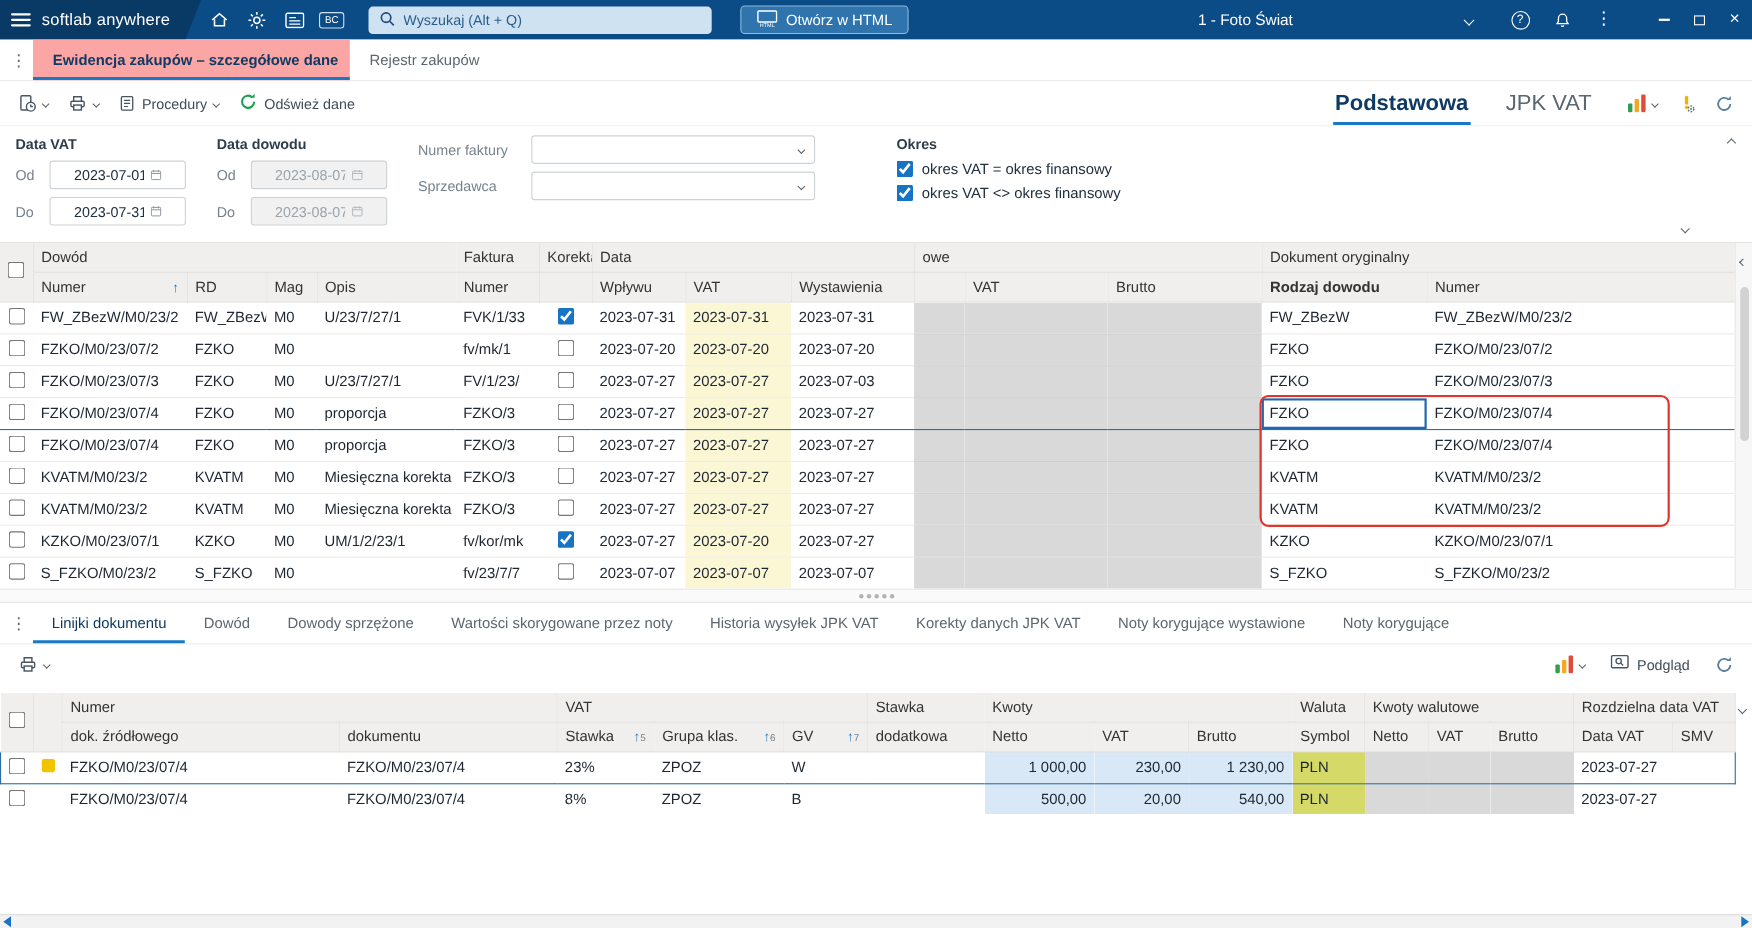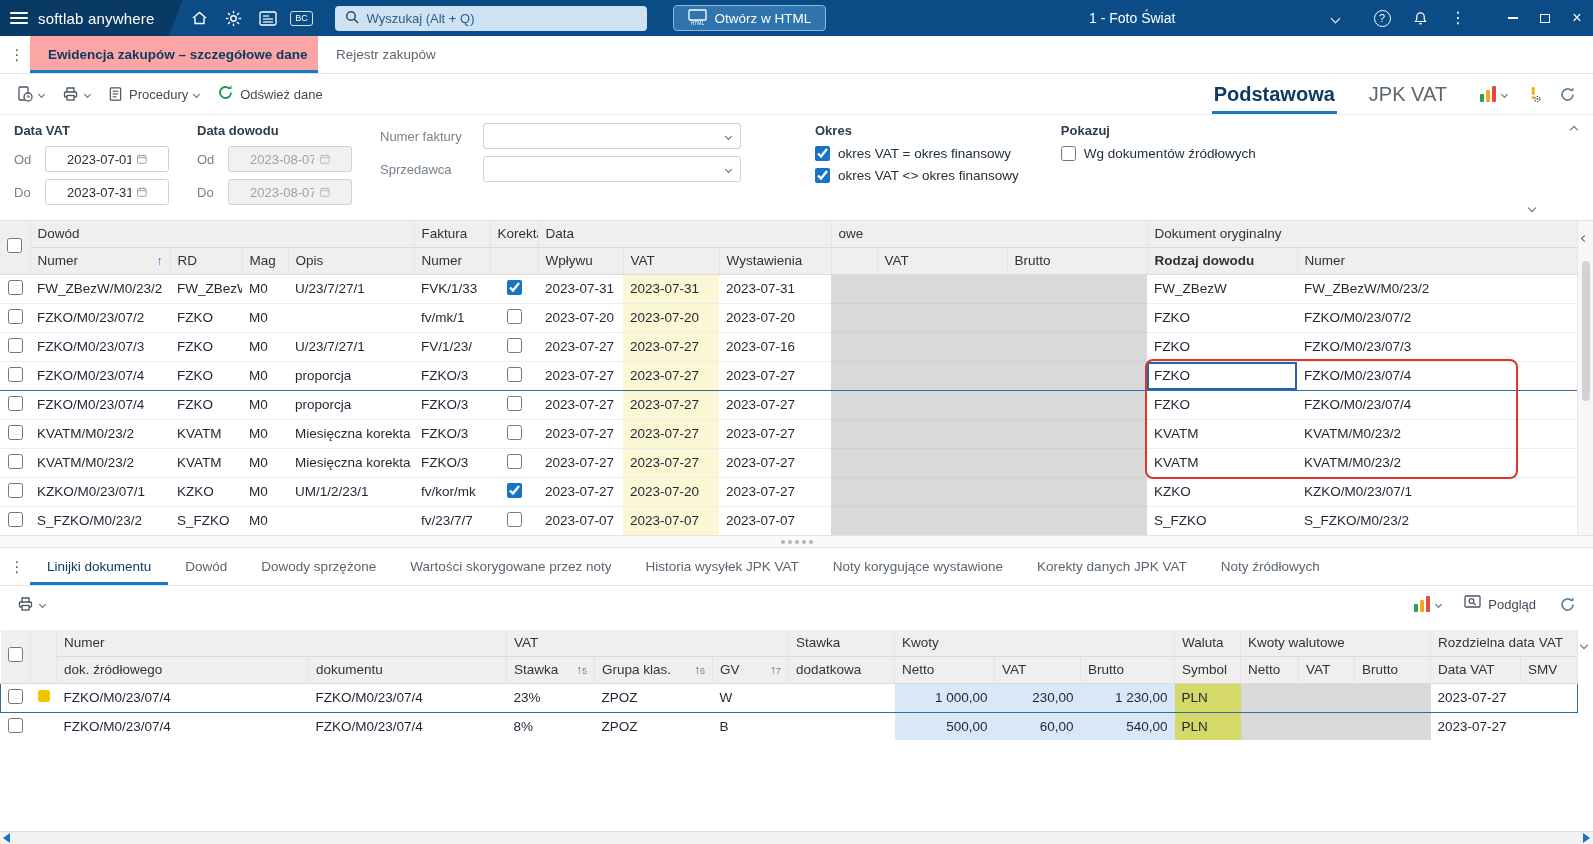--- a/index.html
+++ b/index.html
@@ -373,27 +373,20 @@
       <label class="chk">
         <input type="checkbox" checked="" style="">
         <span>okres VAT = okres finansowy</span>
       </label>
       <label class="chk">
         <input type="checkbox" checked="" style="">
         <span>okres VAT &lt;&gt; okres finansowy</span>
       </label>
     </div>
 
-    <div class="fsec pokazuj">
-      <h4>Pokazuj</h4>
-      <label class="chk">
-        <input type="checkbox" style="">
-        <span>Wg dokumentów źródłowych</span>
-      </label>
-    </div>
 
     <span class="chev-top"><span class="chevron up gray"></span></span>
     <span class="chev-bot"><span class="chevron down gray"></span></span>
   </div>
 
   <div class="upperwrap">
     <table class="grid">
       <colgroup>
         <col style="width:30px">
           <col style="width:140px">
@@ -481,21 +474,21 @@
           <tr>
             <td class="chkcell"><input type="checkbox" style=""></td>
             <td>FZKO/M0/23/07/3</td>
             <td>FZKO</td>
             <td>M0</td>
             <td>U/23/7/27/1</td>
             <td>FV/1/23/</td>
             <td class="chkcell"><input type="checkbox" style=""></td>
             <td>2023-07-27</td>
             <td class="yellow">2023-07-27</td>
-            <td>2023-07-16</td>
+            <td>2023-07-03</td>
             <td class="grayc"></td>
             <td class="grayc"></td>
             <td class="grayc"></td>
             <td>FZKO</td>
             <td>FZKO/M0/23/07/3</td>
           </tr>
           <tr class="sel-row">
             <td class="chkcell"><input type="checkbox" style=""></td>
             <td>FZKO/M0/23/07/4</td>
             <td>FZKO</td>
@@ -625,27 +618,27 @@
     <div class="ltab">
         <span>Dowody sprzężone</span>
       </div>
     <div class="ltab">
         <span>Wartości skorygowane przez noty</span>
       </div>
     <div class="ltab">
         <span>Historia wysyłek JPK VAT</span>
       </div>
     <div class="ltab">
+        <span>Korekty danych JPK VAT</span>
+      </div>
+    <div class="ltab">
         <span>Noty korygujące wystawione</span>
       </div>
     <div class="ltab">
-        <span>Korekty danych JPK VAT</span>
-      </div>
-    <div class="ltab">
-        <span>Noty źródłowych</span>
+        <span>Noty korygujące</span>
       </div>
   </div>
 
   <div class="ltoolbar">
     <span class="tool">
       <svg width="17" height="16" viewBox="0 0 16 16">
           <path d="M4.5 6V2h7v4" fill="none" stroke="#4a5560" stroke-width="1.3"></path>
           <rect x="2" y="6" width="12" height="5" rx="1" fill="none" stroke="#4a5560" stroke-width="1.3"></rect>
           <rect x="4.5" y="9.5" width="7" height="4.5" fill="#fff" stroke="#4a5560" stroke-width="1.3"></rect>
         </svg>
@@ -768,21 +761,21 @@
           <tr>
             <td class="chkcell"><input type="checkbox" style=""></td>
             <td class="chkcell"></td>
             <td>FZKO/M0/23/07/4</td>
             <td>FZKO/M0/23/07/4</td>
             <td>8%</td>
             <td>ZPOZ</td>
             <td>B</td>
             <td></td>
             <td class="blue num">500,00</td>
-            <td class="blue num">60,00</td>
+            <td class="blue num">20,00</td>
             <td class="blue num">540,00</td>
             <td class="olive">PLN</td>
             <td class="grayc"></td>
             <td class="grayc"></td>
             <td class="grayc"></td>
             <td>2023-07-27</td>
             <td></td>
           </tr>
         </tbody>
     </table>

